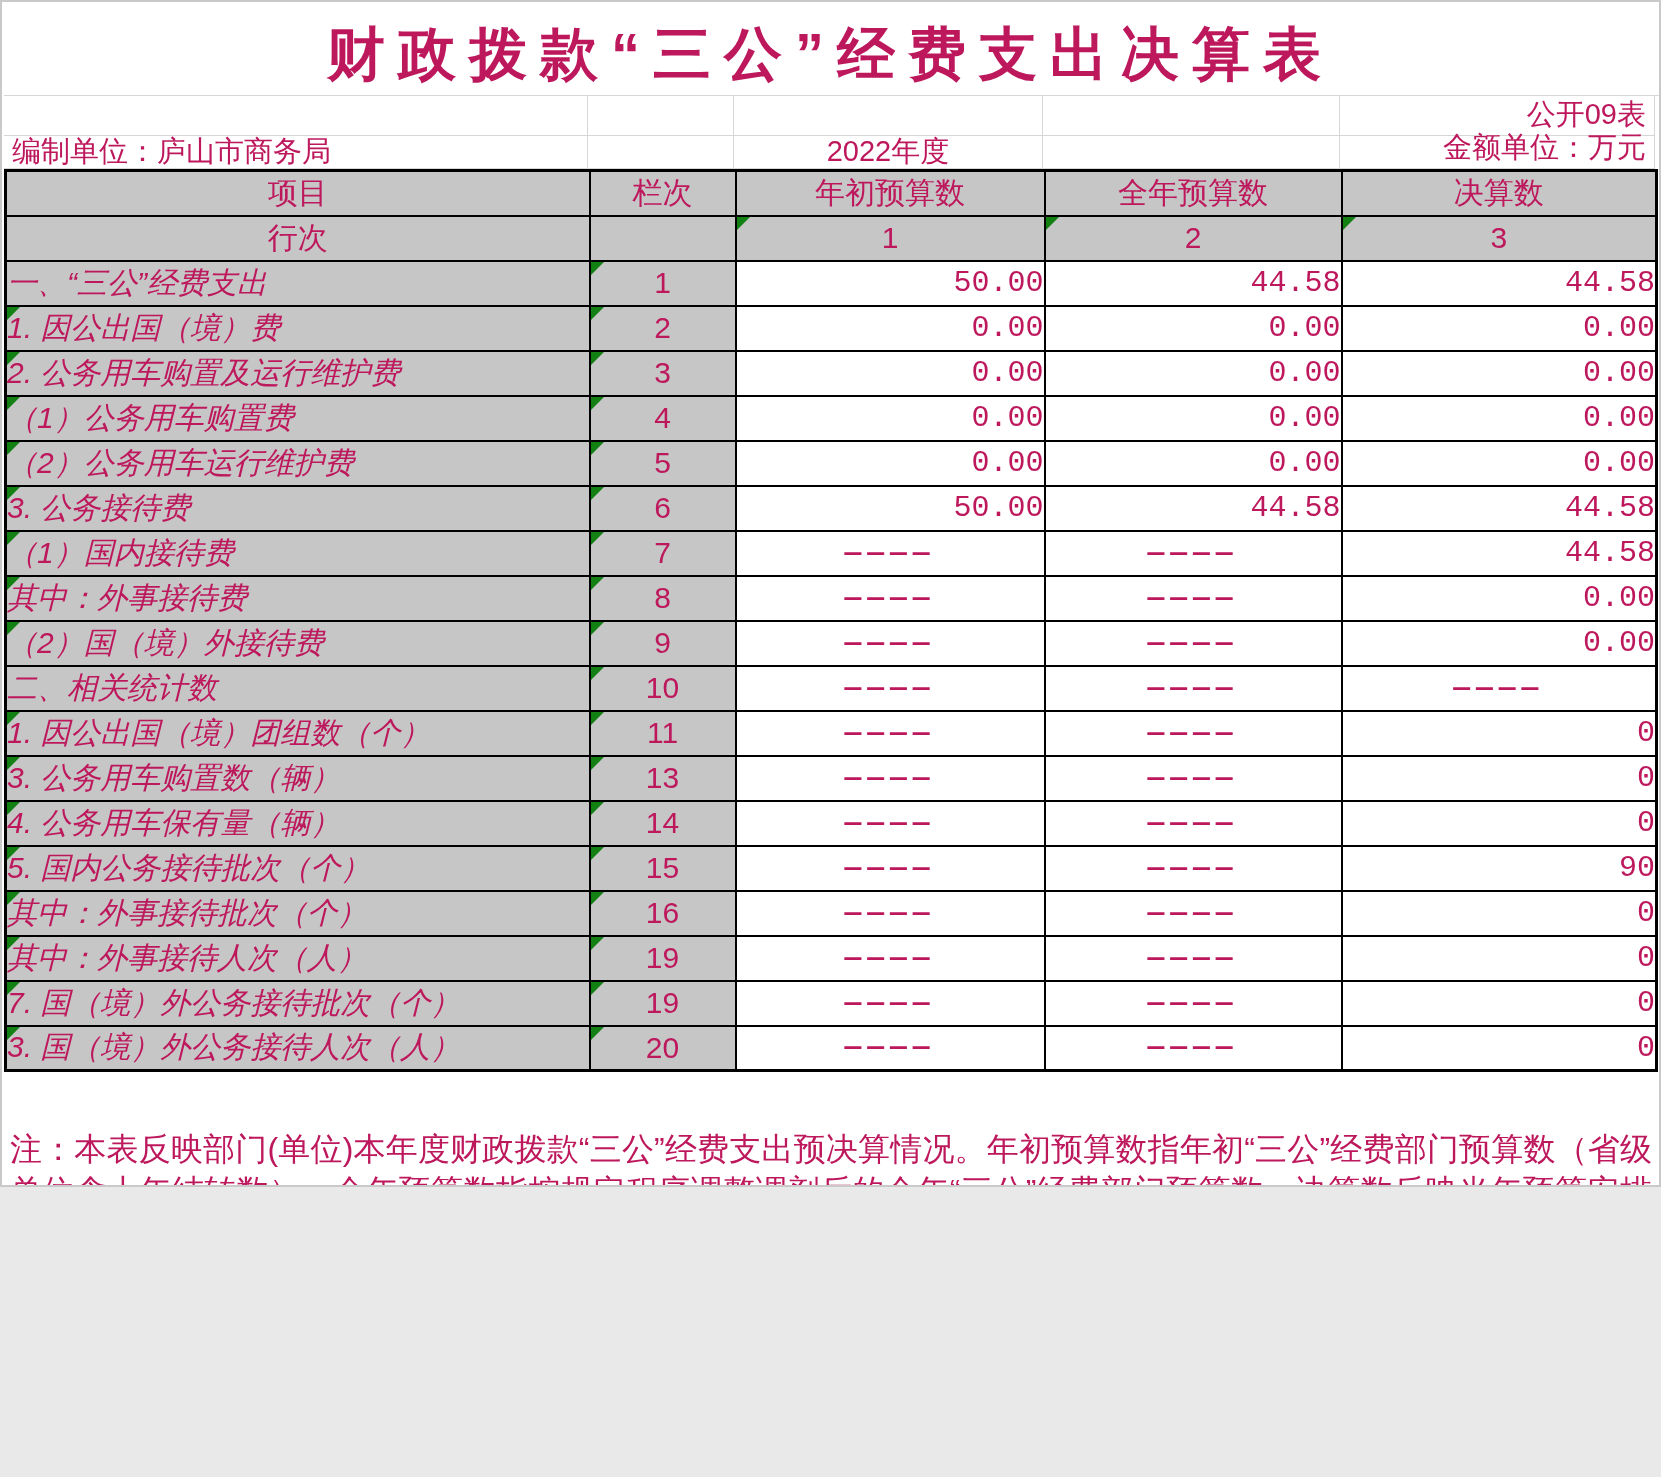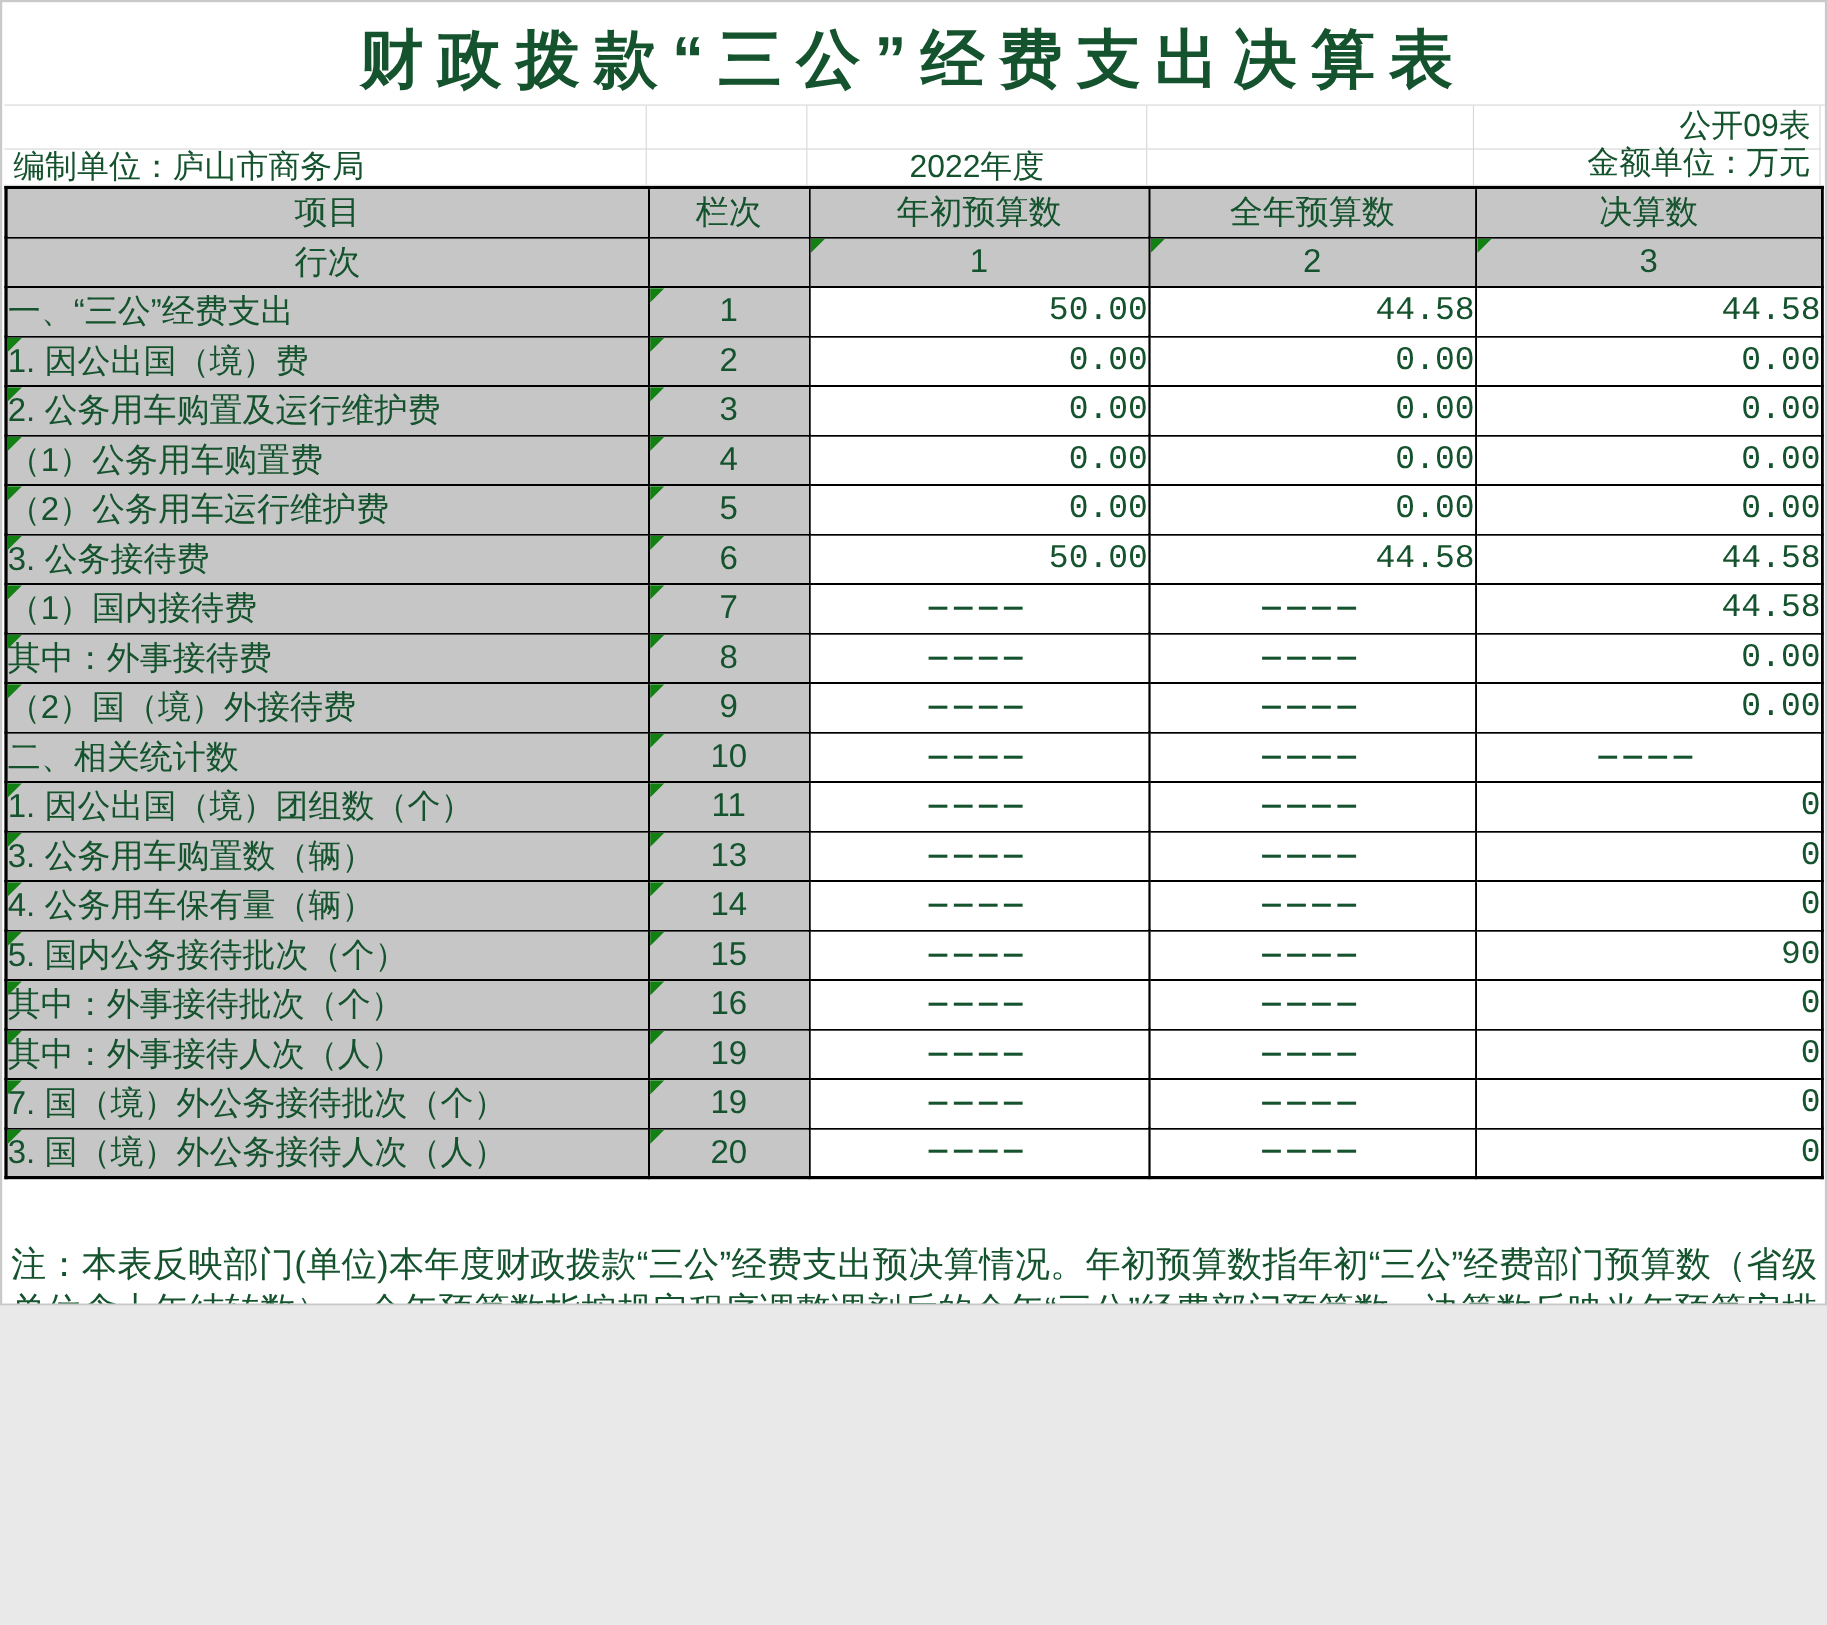--- a/index.html
+++ b/index.html
@@ -3,21 +3,21 @@
 <meta charset="utf-8">
 <style>
   html,body { margin:0; padding:0; background:#e9e9e9; }
   .page {
     position:relative;
     width:1661px; height:1187px;
     background:#ffffff;
     box-sizing:border-box;
     border:2px solid #c9c9c9;
     font-family:"Liberation Sans", sans-serif;
-    color:#14532d;
+    color:#be185d;
     overflow:hidden;
   }
   .title {
     text-align:center;
     font-size:58px;
     font-weight:bold;
     letter-spacing:13px;
     padding-top:14px;
     height:79px;
     white-space:nowrap;
@@ -56,21 +56,21 @@
     font-size:30px;
     font-weight:normal;
     height:45px;
     padding:0;
     overflow:hidden;
     white-space:nowrap;
     position:relative;
     box-sizing:border-box;
   }
   .hdr      { background:#c6c6c6; text-align:center; }
-  .c-item   { background:#c6c6c6; text-align:left; }
+  .c-item   { background:#c6c6c6; text-align:left;font-style:italic; }
   .c-line   { background:#c6c6c6; text-align:center; }
   .c-val    { background:#ffffff; text-align:right; padding-right:10px;
               font-family:"Liberation Mono", monospace; font-size:29px; }
   .c-val.dash { text-align:center; padding-right:0; letter-spacing:6px;
                 font-weight:bold; font-size:28px; }
   .ind-0 { padding-left:8px; }
   .ind-1 { padding-left:30px; }
   .ind-2 { padding-left:80px; }
   .ind-3 { padding-left:95px; }
   .ind-4 { padding-left:180px; }

